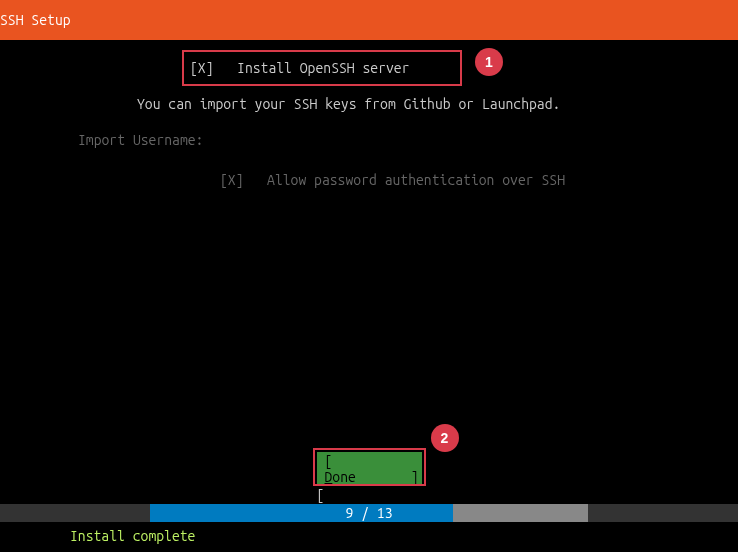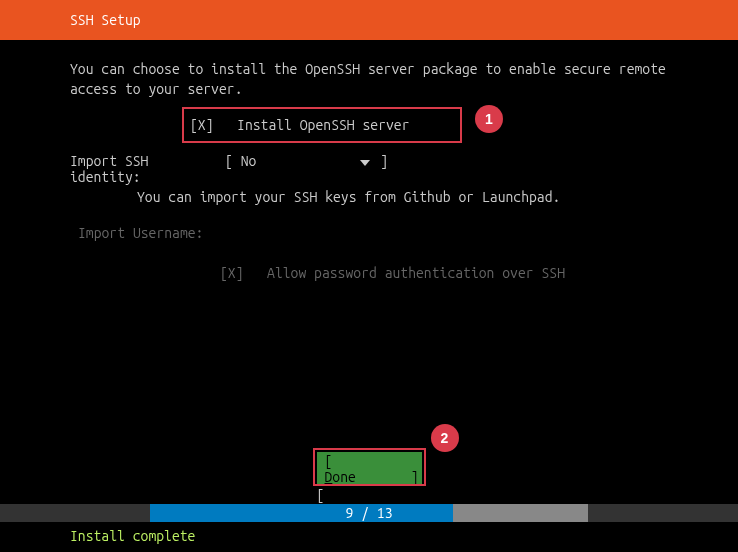--- a/index.html
+++ b/index.html
@@ -15,21 +15,20 @@
       font-size: 14px;
       color: #ccc;
       overflow: hidden;
       position: relative;
     }
     .header {
       background: #e95420;
       height: 40px;
       display: flex;
       align-items: center;
-      padding-left: 70px;
       color: #fff;
       font-size: 14px;
     }
     .content {
       padding: 20px 70px 0 70px;
     }
     .intro {
       color: #ccc;
       line-height: 1.4;
       margin-bottom: 18px;
@@ -196,34 +195,29 @@
     }
   </style>
 </head>
 <body>
 
 <div class="header">
   <span>SSH Setup</span>
 </div>
 
 <div class="content">
-  <div class="intro">You can choose to install the OpenSSH server package to enable secure remote access to your server.</div>
 
   <div class="checkbox-row">
     <span class="checkbox-inner">
       <span>[X]</span>&nbsp;&nbsp;&nbsp;<span>Install OpenSSH server</span>
     </span>
     <div class="annotate-box-1"></div>
     <div class="badge-1">1</div>
   </div>
 
-  <div class="form-row">
-    <span class="form-label">Import SSH identity:</span>
-    <span class="dropdown">[ <span>No</span>&nbsp;&nbsp;&nbsp;&nbsp;&nbsp;&nbsp;&nbsp;&nbsp;&nbsp;&nbsp;&nbsp;&nbsp;&nbsp;<span class="dropdown-caret"></span> ]</span>
-  </div>
   <div class="sub-note">You can import your SSH keys from Github or Launchpad.</div>
 
   <div class="form-row">
     <span class="form-label-dim" style="margin-left:8px">Import Username:</span>
   </div>
 
   <div style="height:20px"></div>
 
   <div class="dim-checkbox">
     <span>[X]</span>&nbsp;&nbsp;&nbsp;<span>Allow password authentication over SSH</span>

